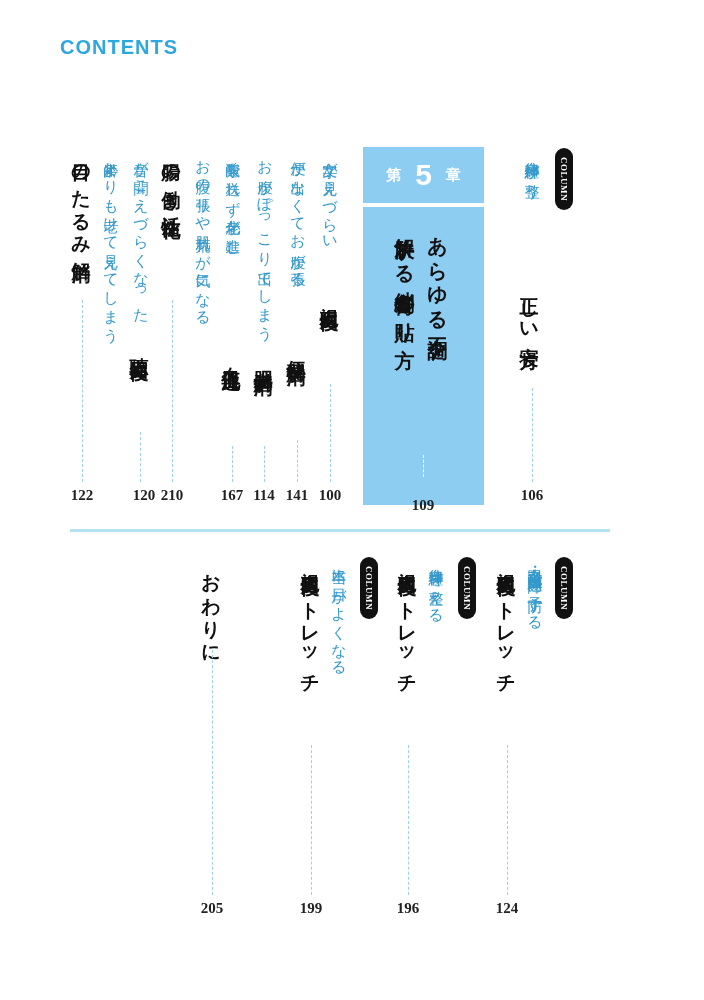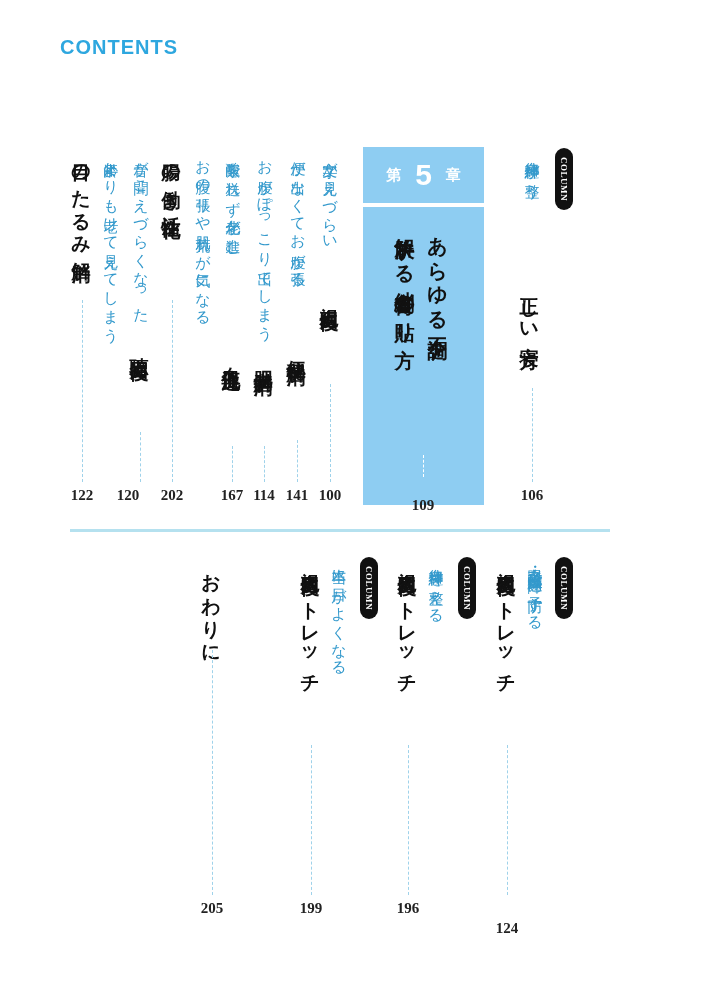--- a/index.html
+++ b/index.html
@@ -115,47 +115,47 @@
   <div class="vt sub" style="left:225px; top:150px;">酸素を送れず老化が進む</div>
   <div class="vt main" style="left:222px; top:352px;">血流促進</div>
   <div class="leader" style="left:232px; top:446px; height:36px;"></div>
   <div class="page" style="left:210px; top:487px;">167</div>
 </div>
 
 <div>
   <div class="vt sub" style="left:195px; top:150px;">お腹の張りや肌荒れが気になる</div>
   <div class="vt main" style="left:162px; top:150px;">腸の働き活性化</div>
   <div class="leader" style="left:172px; top:300px; height:182px;"></div>
-  <div class="page" style="left:150px; top:487px;">202</div>
+  <div class="page" style="left:150px; top:487px;">210</div>
 </div>
 
 <div>
   <div class="vt sub" style="left:133px; top:150px;">音が聞こえづらくなった</div>
   <div class="vt main" style="left:130px; top:342px;">聴力回復</div>
   <div class="leader" style="left:140px; top:432px; height:50px;"></div>
-  <div class="page" style="left:106px; top:487px;">120</div>
+  <div class="page" style="left:122px; top:487px;">120</div>
 </div>
 
 <div>
   <div class="vt sub" style="left:103px; top:150px;">年齢よりも老けて見えてしまう</div>
   <div class="vt main" style="left:72px; top:150px;">目のたるみ解消</div>
   <div class="leader" style="left:82px; top:300px; height:182px;"></div>
   <div class="page" style="left:60px; top:487px;">122</div>
 </div>
 
 <div class="section-divider"></div>
 
 <div>
   <div class="col-badge" style="left:555px; top:557px;">
     <span>COLUMN</span>
   </div>
   <div class="vt sub" style="left:527px; top:557px;">老眼・飛蚊症・緑内障を予防する</div>
   <div class="vt main" style="left:497px; top:557px;">視力回復ストレッチ</div>
   <div class="leader" style="left:507px; top:745px; height:150px;"></div>
-  <div class="page" style="left:485px; top:920px;">124</div>
+  <div class="page" style="left:485px; top:900px;">124</div>
 </div>
 
 <div>
   <div class="col-badge" style="left:458px; top:557px;">
     <span>COLUMN</span>
   </div>
   <div class="vt sub" style="left:428px; top:557px;">自律神経を整える</div>
   <div class="vt main" style="left:398px; top:557px;">視力回復ストレッチ</div>
   <div class="leader" style="left:408px; top:745px; height:150px;"></div>
   <div class="page" style="left:386px; top:900px;">196</div>

